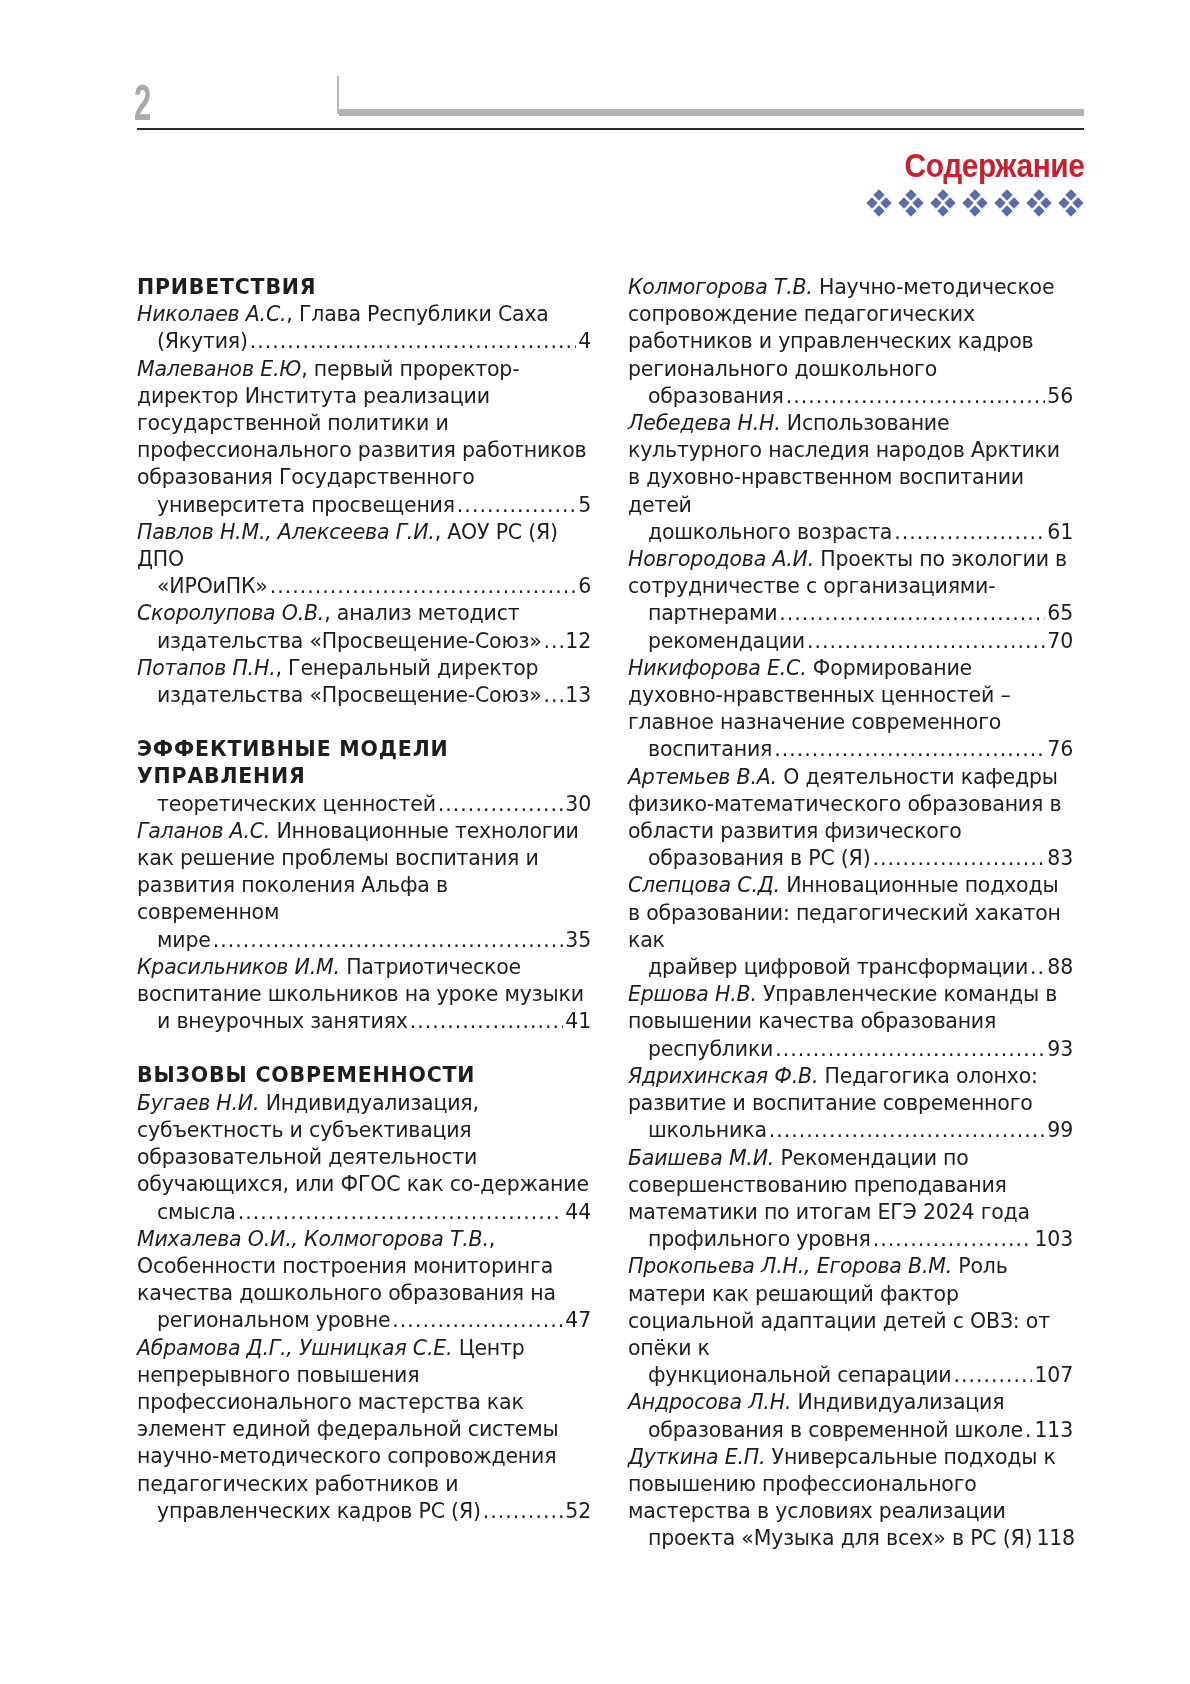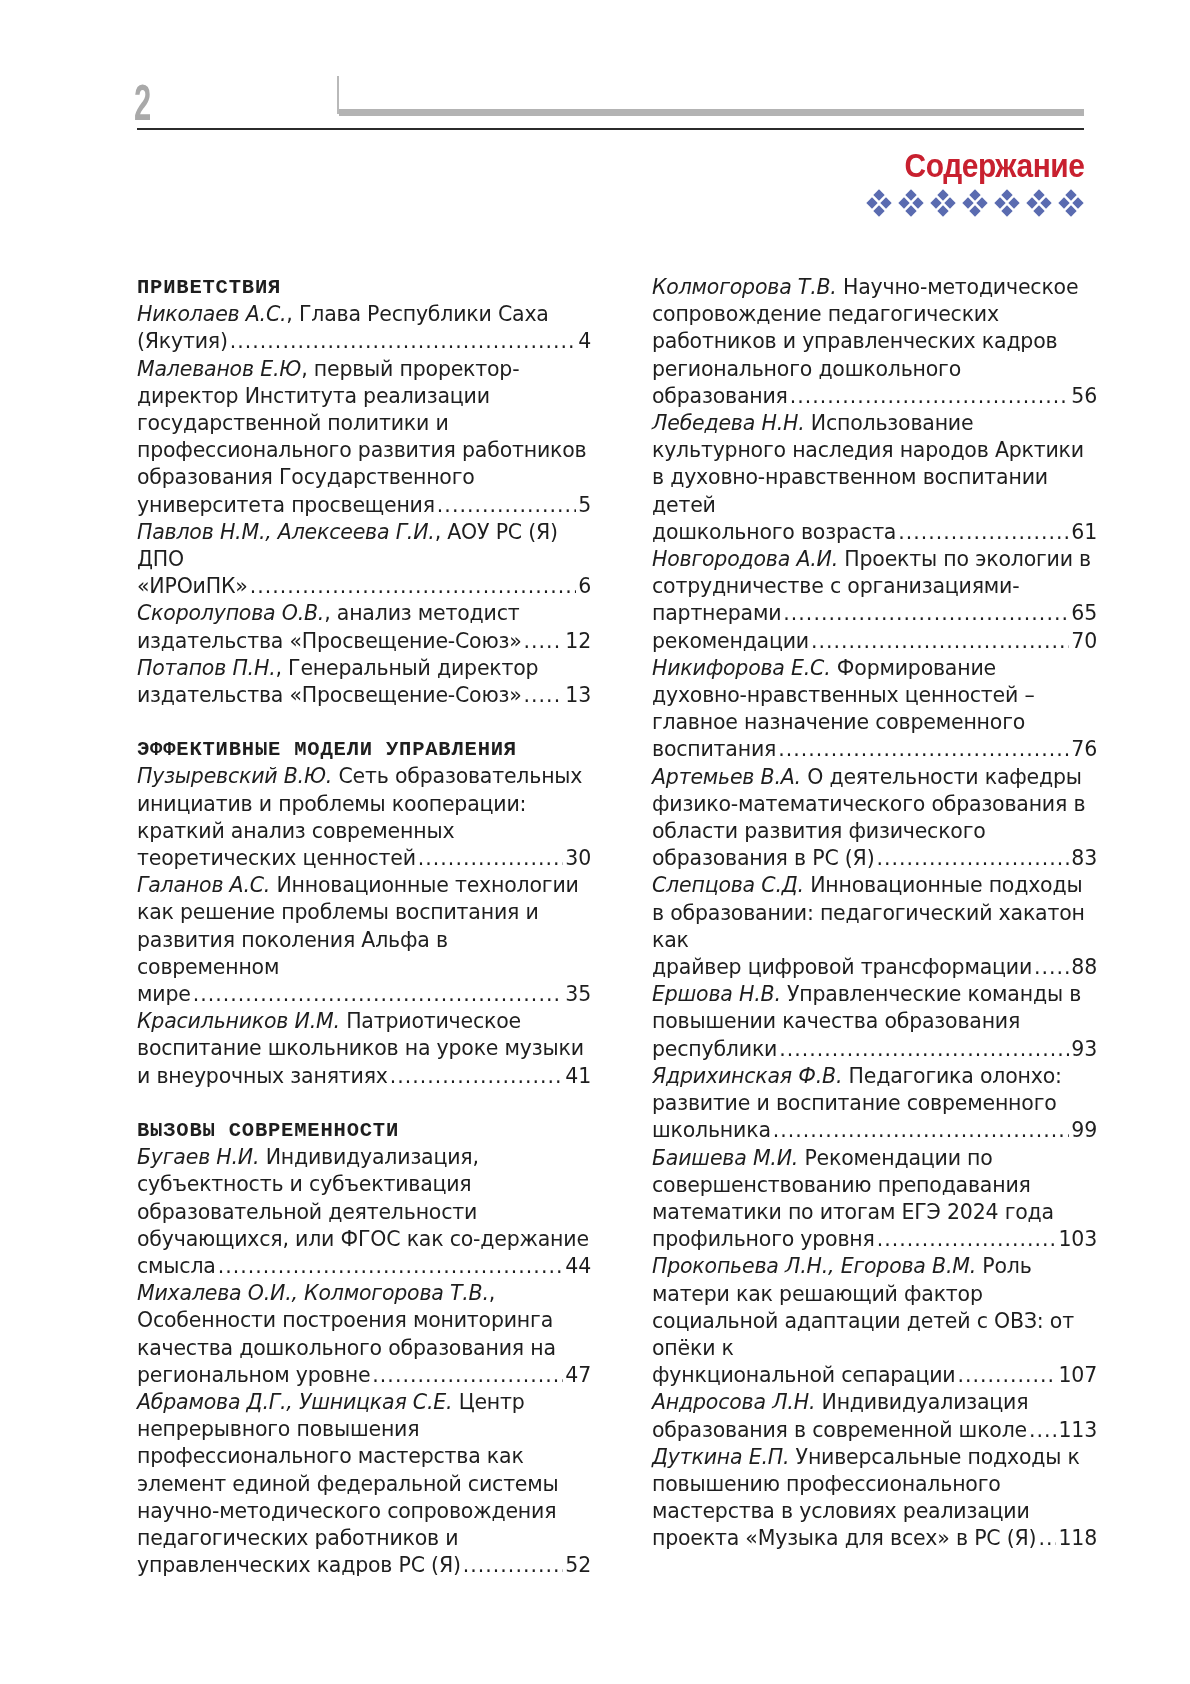--- a/index.html
+++ b/index.html
@@ -15,28 +15,28 @@
   .ornament { position: absolute; right: 106px; top: 190px; display: flex; gap: 6px; }
   .orn-group { width: 26px; height: 26px; position: relative; }
   .orn-group i { position: absolute; width: 8px; height: 8px; background: #5a6bb0; transform: rotate(45deg); }
   .orn-group i:nth-child(1) { left: 9px; top: 1px; }
   .orn-group i:nth-child(2) { left: 2px; top: 9px; }
   .orn-group i:nth-child(3) { left: 16px; top: 9px; }
   .orn-group i:nth-child(4) { left: 9px; top: 17px; }
 
   .col { position: absolute; top: 274px; font-size: 20.5px; line-height: 27.2px; letter-spacing: -0.2px; }
   .col-left { left: 137px; width: 454px; }
-  .col-right { left: 652px; width: 445px; }
+  .col-right { left: 628px; width: 445px; }
   .section { margin: 0; }
   .section + .section { margin-top: 27px; }
-  .section-heading { font-weight: bold; letter-spacing: 0.8px; font-size: 20.5px; margin: 0; font-family: Liberation Mono, monospace; }
+  .section-heading { font-weight: bold; letter-spacing: 0.8px; font-size: 20.5px; margin: 0; }
   .entry { position: relative; }
   .entry .body { display: block; }
   .authors { font-style: italic; }
-  .lastline { display: flex; align-items: flex-end; }
+  .lastline { display: flex; align-items: flex-end; margin-left: 20px; }
   .lastline .tail { white-space: nowrap; }
   .lastline .dots { flex: 1; overflow: hidden; white-space: nowrap; margin: 0 2px; }
   .lastline .dots::after { content: "................................................................................................................................................................"; letter-spacing: 1px; }
   .lastline .pg { white-space: nowrap; }
 </style>
 </head>
 <body>
 
 <div class="page-number">2</div>
 <div class="header-vline"></div>
@@ -138,23 +138,20 @@
     <span class="lastline">
       <span class="tail">издательства «Просвещение-Союз»</span>
       <span class="dots"></span>
       <span class="pg">13</span>
     </span>
   </div>
     </div>
     <div class="section">
       <div class="section-heading">ЭФФЕКТИВНЫЕ МОДЕЛИ УПРАВЛЕНИЯ</div>
       <div class="entry">
-    <span class="body">
-      <span class="authors">Пузыревский В.Ю.</span><span class="lead"> Сеть образовательных инициатив и проблемы кооперации: краткий анализ современных</span>
-    </span>
     <span class="lastline">
       <span class="tail">теоретических ценностей</span>
       <span class="dots"></span>
       <span class="pg">30</span>
     </span>
   </div>
       <div class="entry">
     <span class="body">
       <span class="authors">Галанов А.С.</span><span class="lead"> Инновационные технологии как решение проблемы воспитания и развития поколения Альфа в современном</span>
     </span>

